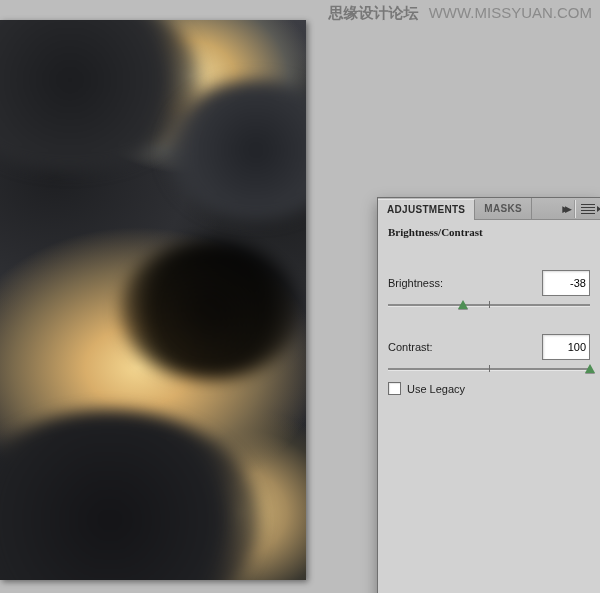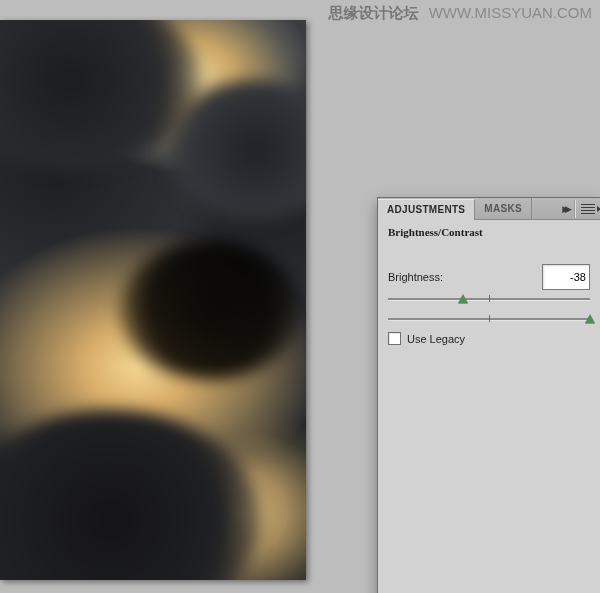--- a/index.html
+++ b/index.html
@@ -51,21 +51,21 @@
   .tab.inactive { background: transparent; border-top: none; color: #555; top: 0; padding-top: 5px; text-align: right; }
   .tabs-spacer { flex: 1; }
   .tabs-ctrl { display: flex; align-items: center; gap: 4px; padding: 0 5px; color: #3c3c3c; font-size: 10px; }
   .tabs-ctrl .chev { font-size: 9px; letter-spacing: -4px; }
   .tabs-ctrl .menu { width: 14px; height: 10px; display: inline-block; background: repeating-linear-gradient(#3c3c3c 0 1px, transparent 1px 3px); position: relative; }
   .tabs-ctrl .menu::after { content:''; position:absolute; right:-6px; top:2px; border-left:4px solid #3c3c3c; border-top:3px solid transparent; border-bottom:3px solid transparent; }
 
   .panel-title { font-size: 11px; font-weight: bold; padding: 6px 10px 8px; color: #1c1c1c; font-family: Liberation Serif, serif; }
 
   .panel-body { padding: 2px 10px; flex: 1; }
-  .ctrl-row { display: flex; align-items: center; justify-content: space-between; font-size: 11px; color: #222; margin-top: 16px; }
+  .ctrl-row { display: flex; align-items: center; justify-content: space-between; font-size: 11px; color: #222; margin-top: 22px; }
   .val-input {
     width: 48px; height: 18px; font-size: 11px; text-align: right; padding: 12px 3px;
     border: 1px solid #7a7a7a; background: #fff; box-shadow: inset 1px 1px 2px rgba(0,0,0,0.15);
   }
   .slider { position: relative; height: 14px; margin: 2px 0 6px; }
   .slider-track { position: absolute; left: 0; right: 0; top: 6px; height: 2px; background: #8b8b8b; box-shadow: 0 1px 0 #e6e6e6; }
   .slider-origin { position: absolute; top: 3px; width: 1px; height: 7px; background: #6e6e6e; }
   .slider-thumb {
     position: absolute; top: 2px; width: 0; height: 0;
     border-left: 5px solid transparent; border-right: 5px solid transparent;
@@ -128,20 +128,24 @@
     <div class="ctrl-row">
       <span>Brightness:</span>
       <input class="val-input" value="-38" style="">
     </div>
     <div class="slider">
       <div class="slider-track"></div>
       <div class="slider-origin" style="left:50%"></div>
       <div class="slider-thumb" id="thumb-b" style="left: 37%;"></div>
     </div>
 
+    <div class="ctrl-row">
+      <span>Contrast:</span>
+      <input class="val-input" value="100" style="">
+    </div>
     <div class="slider">
       <div class="slider-track"></div>
       <div class="slider-origin" style="left:50%"></div>
       <div class="slider-thumb" id="thumb-c" style="left: 100%;"></div>
     </div>
 
     <div class="legacy">
       <span class="chk"></span>
       <span>Use Legacy</span>
     </div>

